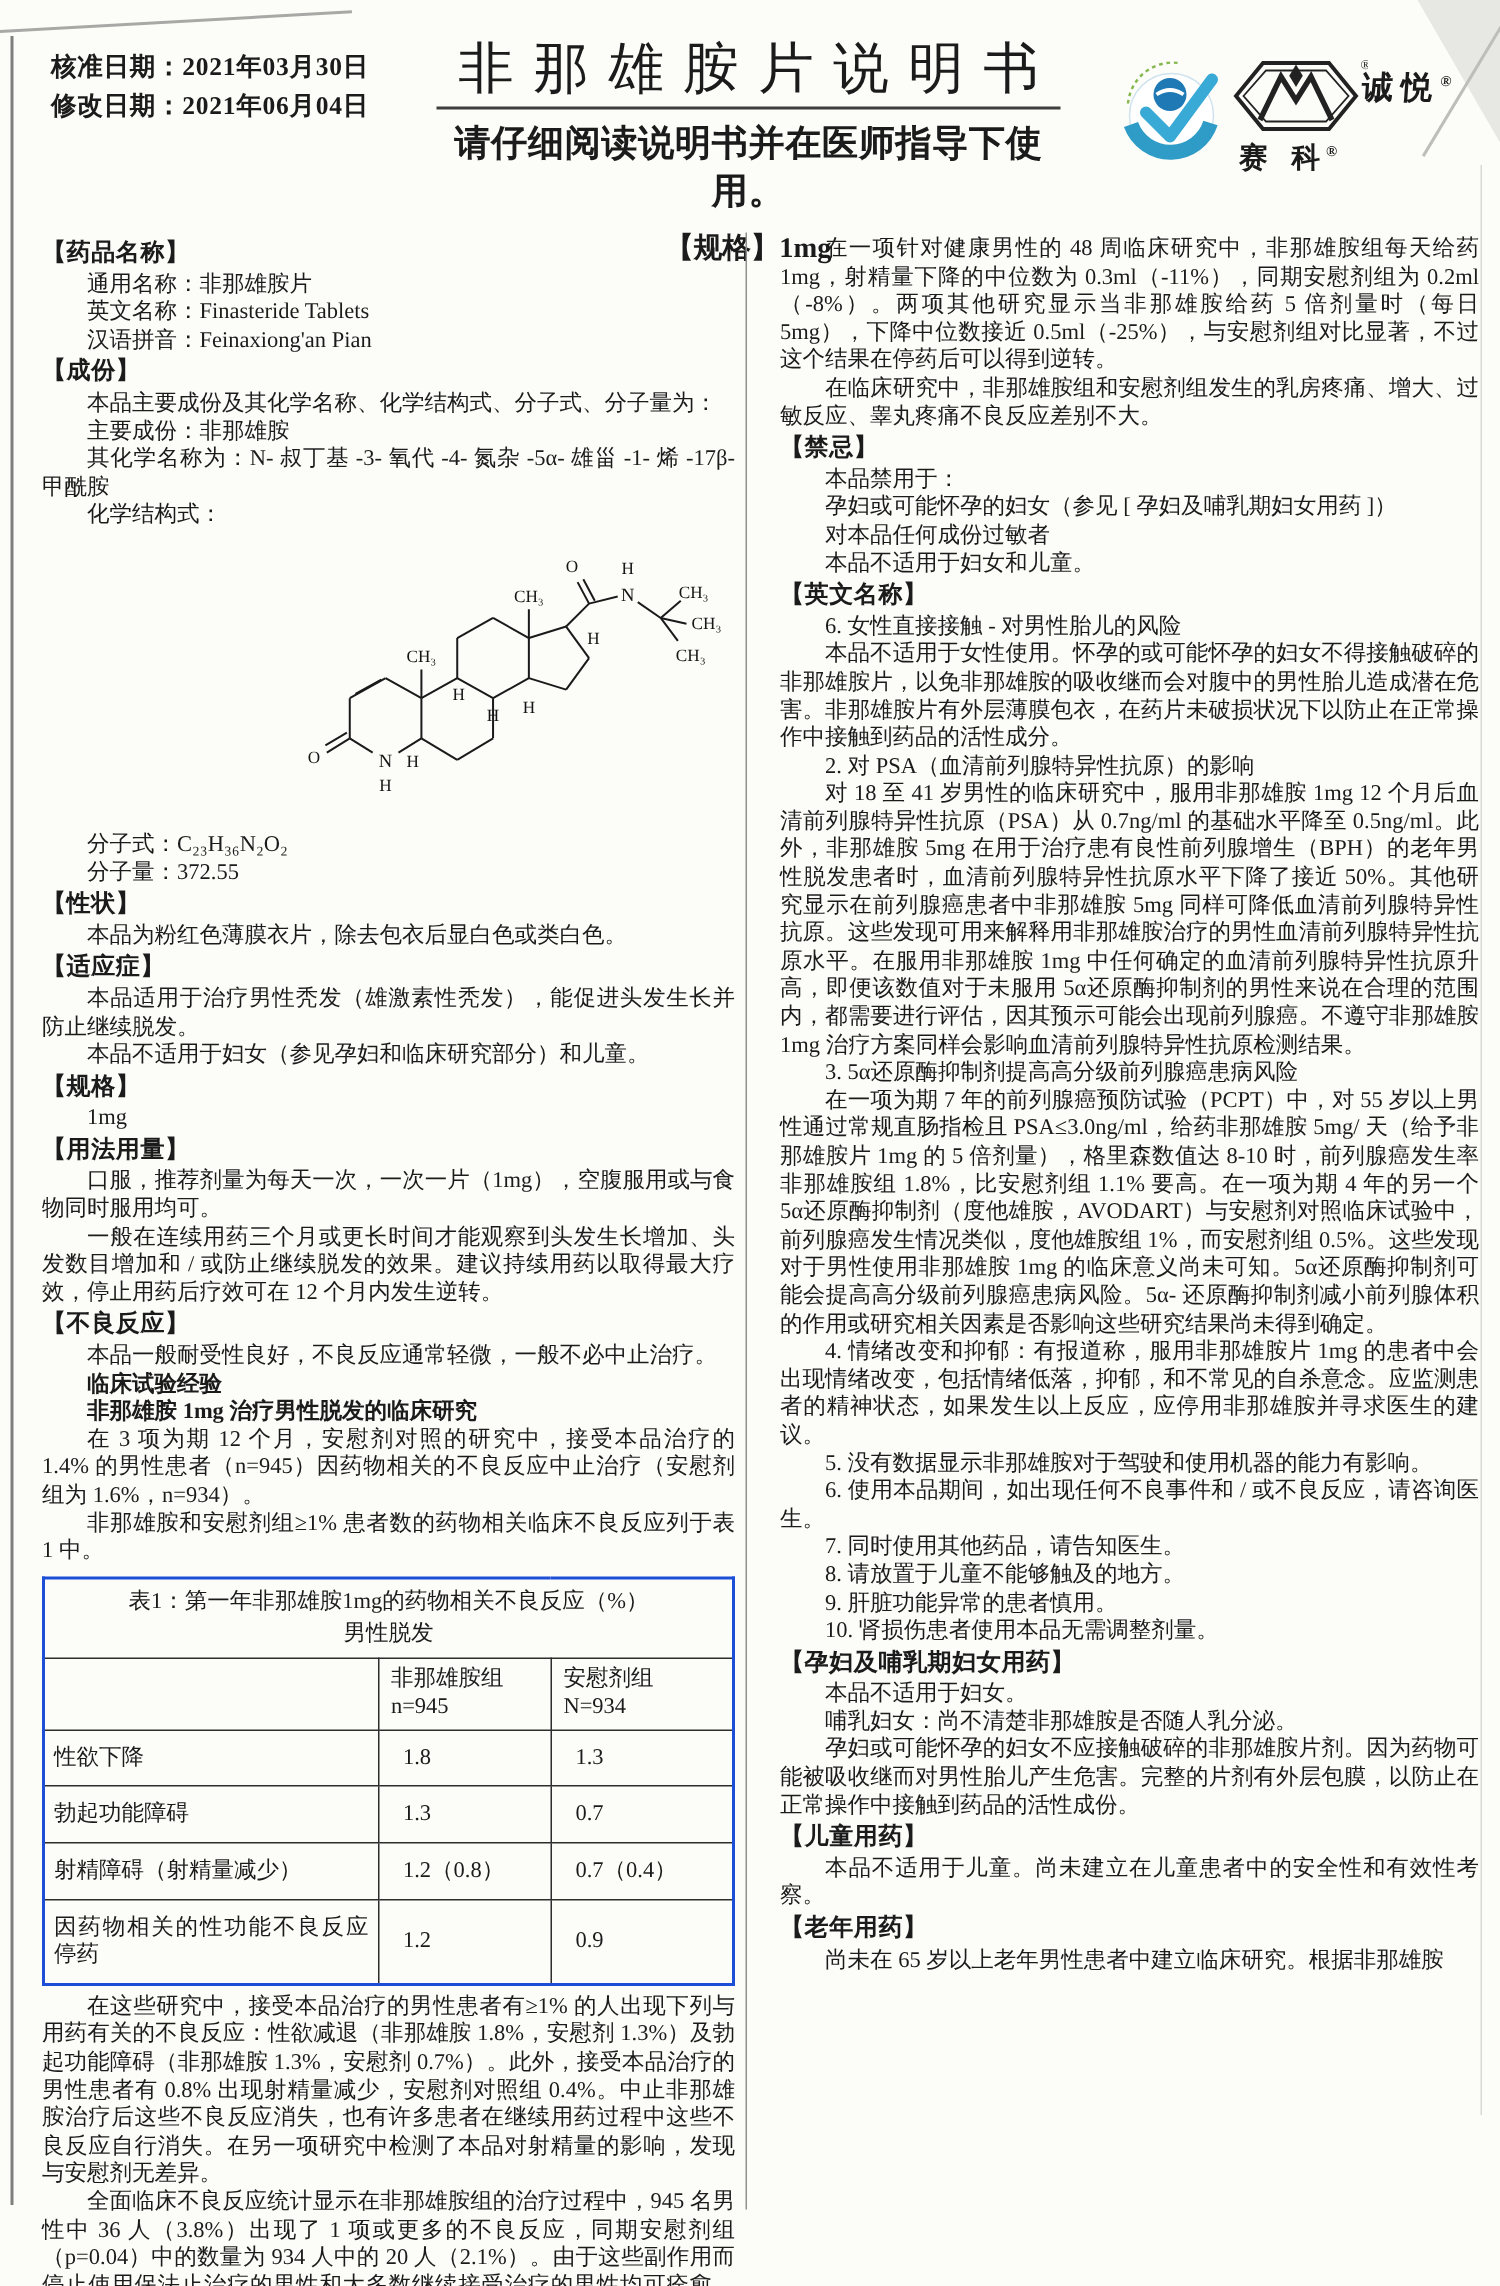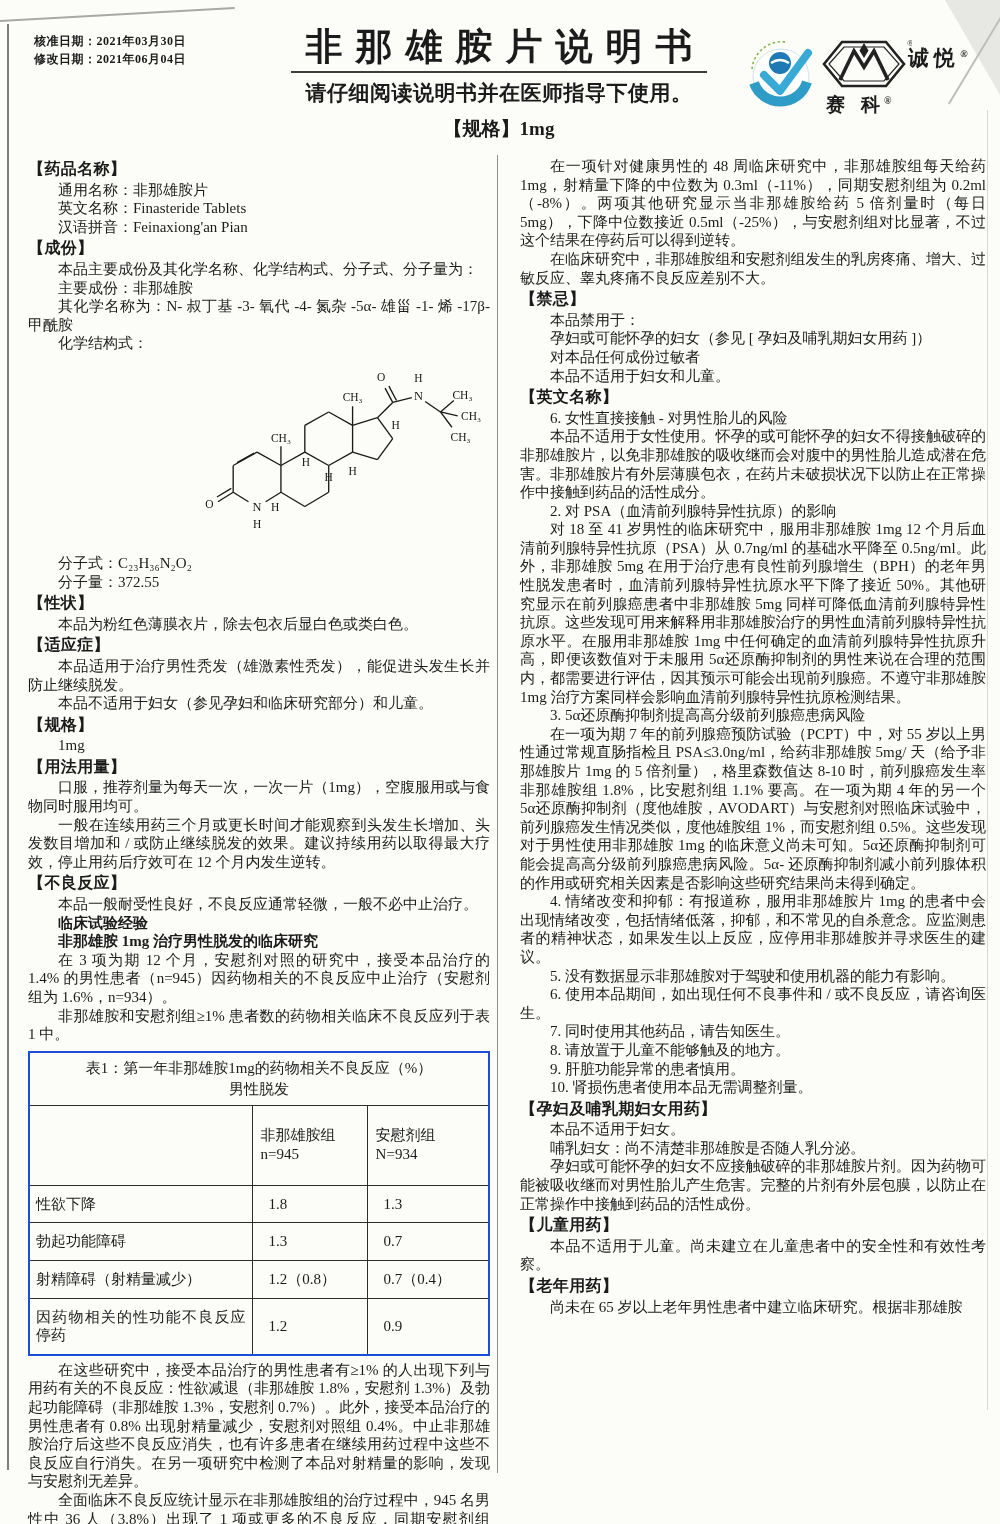--- a/index.html
+++ b/index.html
@@ -9,25 +9,25 @@
     font-family:"Liberation Serif","DejaVu Serif",serif;
   }
   
   .art-left { position:absolute; left:7px; top:24px; width:2px; height:1446px; background:#4a4a4a; opacity:.7; }
   .art-topline { position:absolute; left:0; top:20px; width:235px; height:2px; background:#a8a8a6; transform:rotate(-3.2deg); transform-origin:left center; }
   .art-corner { position:absolute; right:0; top:0; width:0; height:0; border-left:55px solid transparent; border-top:95px solid #e7e7e3; }
   .art-cornerline { position:absolute; right:18px; top:-12px; width:2px; height:125px; background:#bdbdb9; transform:rotate(31deg); }
   .art-right { position:absolute; left:987px; top:110px; width:1px; height:1300px; background:#d8d8d4; }
 
   
-  .hdr-dates { position:absolute; left:34px; top:32px; font-size:12px; font-weight:bold; line-height:1.5; letter-spacing:.5px;text-align:center; }
+  .hdr-dates { position:absolute; left:34px; top:32px; font-size:17px; font-weight:bold; line-height:1.5; letter-spacing:.5px;text-align:center; }
   .hdr-center { position:absolute; left:283px; top:24px; width:432px; text-align:center; }
-  .title { margin:0; font-size:37px; font-weight:bold; letter-spacing:13px; text-indent:13px; line-height:1.25; white-space:nowrap; }
+  .title { margin:0; font-size:37px; font-weight:normal; letter-spacing:13px; text-indent:13px; line-height:1.25; white-space:nowrap; }
   .title-rule { border:0; border-bottom:2px solid #3e3e3e; margin:1px 8px 6px 8px; }
-  .subtitle { font-size:21px; font-weight:bold; letter-spacing:.5px; }
+  .subtitle { font-size:24px; font-weight:bold; letter-spacing:.5px; }
   .specline { margin-top:9px; font-size:19px; font-weight:bold; }
 
   
   .logo-round { position:absolute; left:744px; top:36px; }
   .logo-hex { position:absolute; left:816px; top:34px; }
   .brand-saike { position:absolute; left:826px; top:92px; font-size:19px; font-weight:bold; letter-spacing:16px; white-space:nowrap; }
   .brand-saike sup { font-size:10px; letter-spacing:0; margin-left:-12px; }
   .brand-chengyue { position:absolute; left:908px; top:44px; font-size:21px; font-weight:bold; letter-spacing:5px; transform:skewX(-4deg); white-space:nowrap; }
   .brand-chengyue sup { font-size:10px; letter-spacing:0; }
 
@@ -44,21 +44,21 @@
   .mol { margin:3px 0 2px 145px; }
   .mol svg { display:block; }
   .mol text { font-size:12px; font-family:"Liberation Serif",serif; fill:#151515; }
   .mol .lbl-big { font-size:13px; }
 
   
   table.t1 { border-collapse:collapse; width:100%; margin:7px 0 5px 0; border:2px solid #1d4ed8; table-layout:fixed; }
   table.t1 td { border:1px solid #2d2d2d; font-size:15px; vertical-align:middle; }
   .tc1 { width:48.5%; } .tc2 { width:25%; } .tc3 { width:26.5%; }
   .t-title { text-align:center; line-height:1.4; padding:5px 4px; }
-  .t-h { padding:20px 8px; line-height:1.3; }
+  .t-h { padding:4px 8px; line-height:1.3; }
   .t-name { padding:9px 6px; }
   .t-v { padding:9px 6px 9px 16px; }
 </style>
 </head>
 <body>
 
 <div class="page">
 
   <div class="art-corner"></div>
   <div class="art-cornerline"></div>

